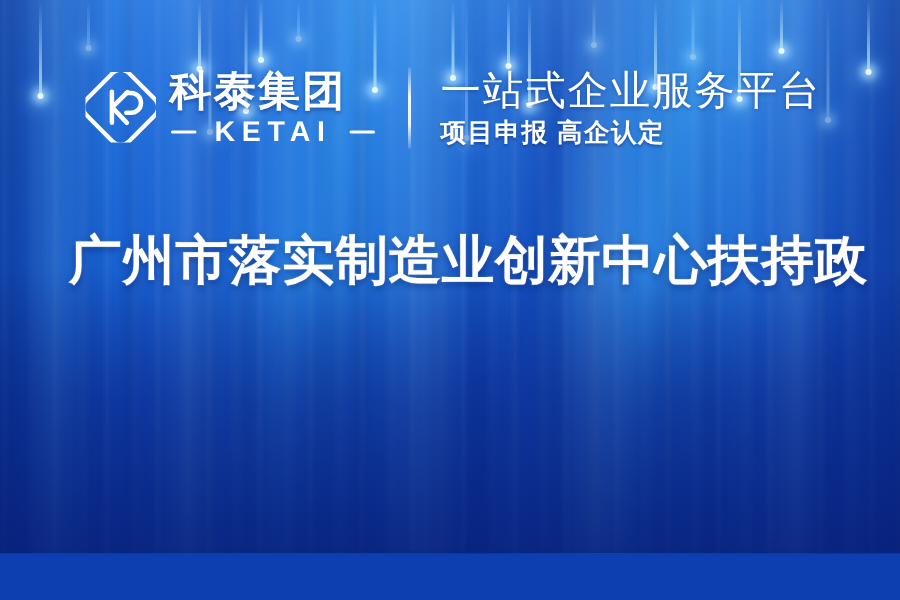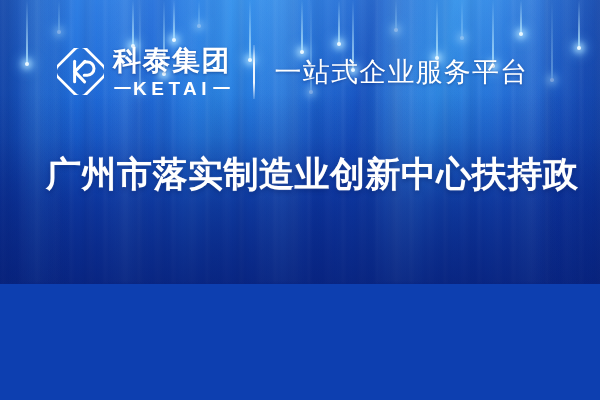--- a/index.html
+++ b/index.html
@@ -7,21 +7,21 @@
   html, body {
     width:600px; height:400px;
     overflow:hidden;
     background:#0d3fb0;
     font-family:"Liberation Sans", "DejaVu Sans", sans-serif;
   }
 
   
   .banner {
     position:relative;
-    width:600px; height:284px;
+    width:600px; height:369px;
     overflow:hidden;
     background:
       linear-gradient(180deg,
         rgba(30,120,235,0.00) 0%,
         rgba(14,60,175,0.18) 48%,
         rgba(10,44,150,0.60) 72%,
         rgba(9,40,140,0.85) 100%),
       linear-gradient(100deg,
         #1558c8 0%,
         #1b6ddc 12%,
@@ -119,21 +119,21 @@
   .logo-mark svg { display:block; width:47px; height:47px; }
 
   .logo-words { display:flex; flex-direction:column; }
   .logo-cn {
     font-size:28px; font-weight:700; color:#ffffff;
     letter-spacing:1.5px; line-height:1.04;
     white-space:nowrap;
     text-shadow:0 1px 3px rgba(4,25,90,0.45);
   }
   .logo-en-row {
-    display:flex; align-items:center; gap:2px;
+    display:flex; align-items:center; gap:12px;
     margin-top:3px; padding-left:1px;
   }
   .logo-dash { height:2.5px; background:#ffffff; flex:0 0 auto; border-radius:1px; }
   .logo-dash.l { width:17px; }
   .logo-dash.r { width:17px; }
   .logo-en {
     font-size:19px; font-weight:700; color:#ffffff;
     letter-spacing:4.5px; line-height:1; white-space:nowrap;
   }
 
@@ -228,20 +228,21 @@
           <span class="logo-en">KETAI</span>
           <span class="logo-dash r"></span>
         </div>
       </div>
     </div>
 
     <div class="divider"></div>
 
     <div class="tagline">
       <div class="tagline-main">一站式企业服务平台</div>
+      <div class="tagline-sub">项目申报 高企认定</div>
     </div>
   </div>
 
   <div class="title">
     <div class="title-line">广州市落实制造业创新中心扶持政</div>
   </div>
 
   <div class="bottom-edge"></div>
 </div>
 

